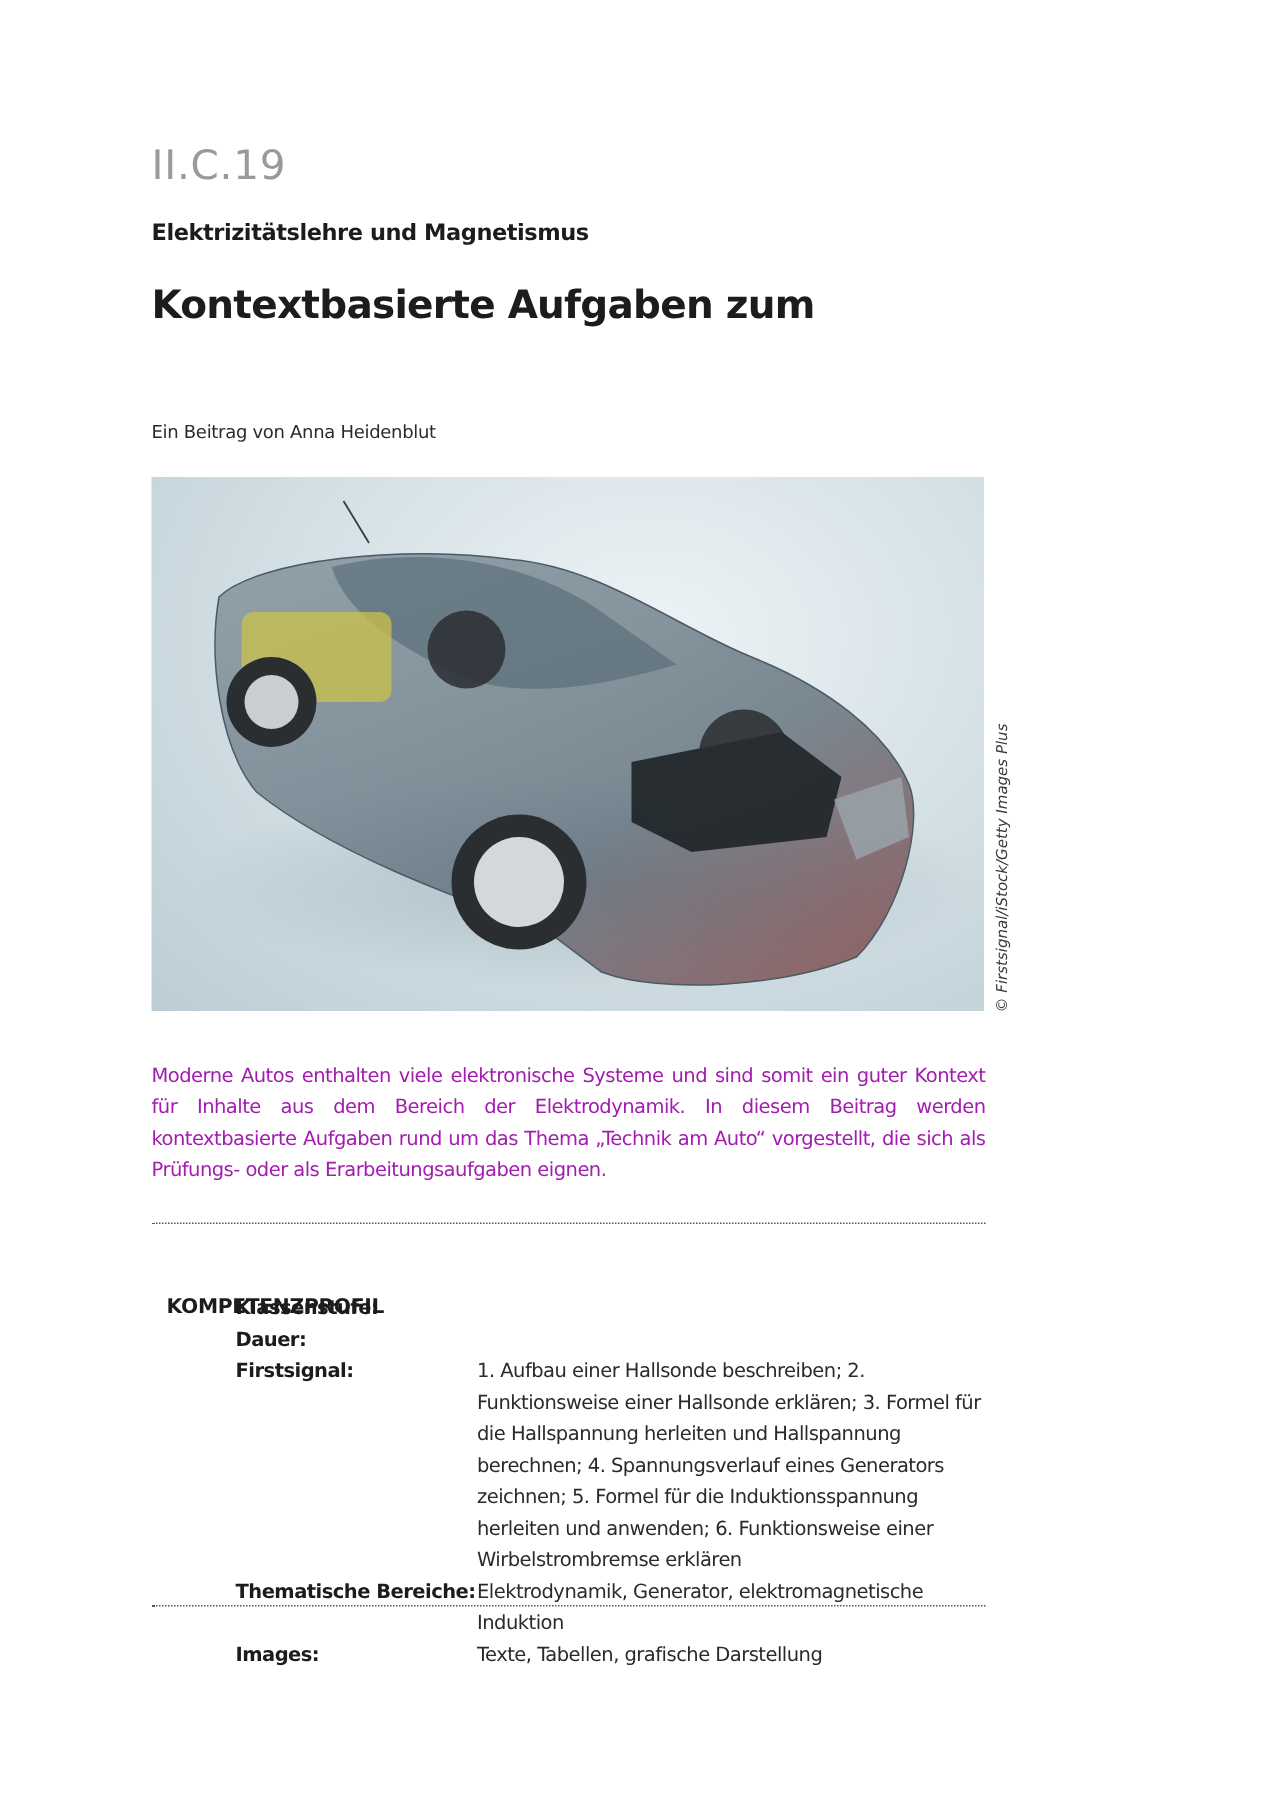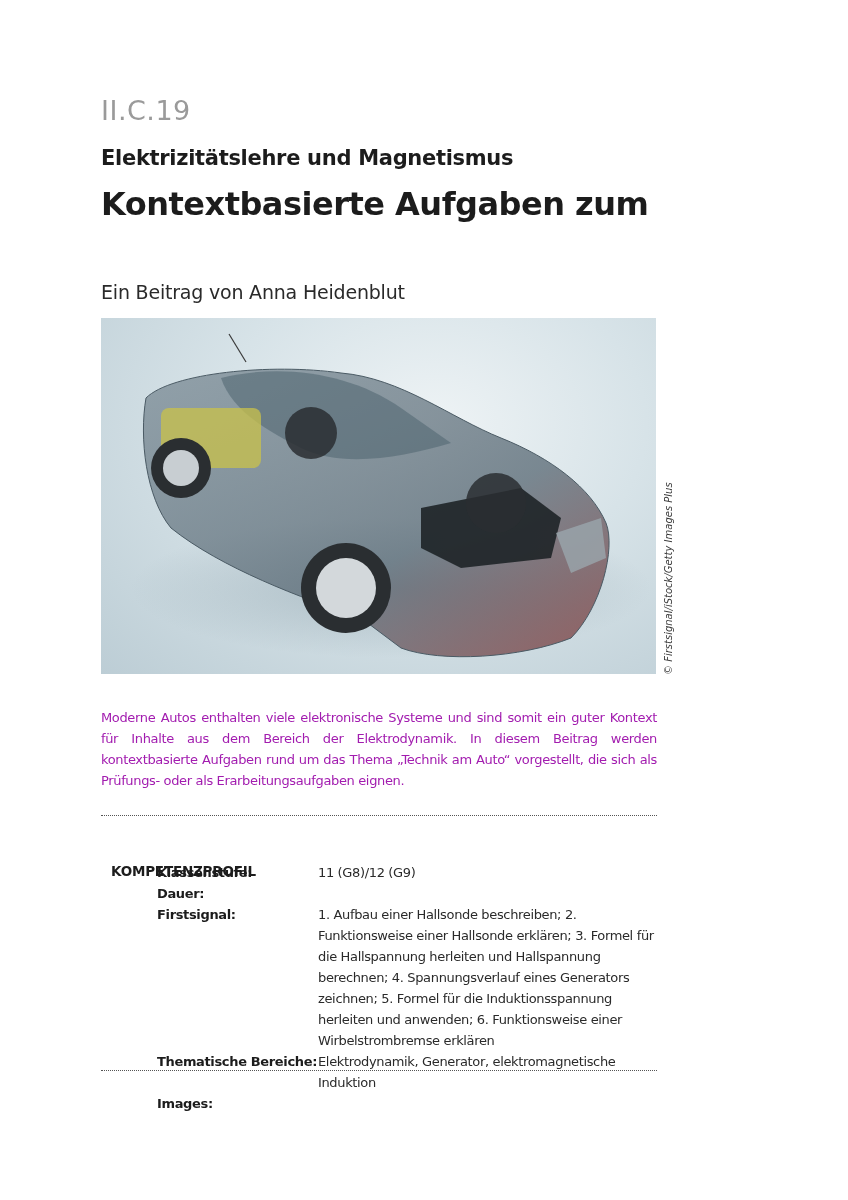--- a/index.html
+++ b/index.html
@@ -1,21 +1,21 @@
 <!DOCTYPE html>
 <html><head>
 <meta charset="utf-8">
 <style>
   html, body { margin: 0; padding: 0; background: #ffffff; }
   body { width: 848px; height: 1200px; position: relative; overflow: hidden;
          font-family: "Liberation Sans", "DejaVu Sans", sans-serif; color: #1c1c1c; }
   .code { position: absolute; left: 101px; top: 95px; font-size: 27px; color: #9a9a9a; letter-spacing: 0.5px; font-family: "DejaVu Sans", sans-serif; text-align: center; }
-  .subject { position: absolute; left: 101px; top: 146px; font-size: 21px; font-weight: bold; color: #1c1c1c; font-family: "DejaVu Sans", sans-serif; letter-spacing: -0.3px; text-align: center;}
-  .title { position: absolute; left: 101px; top: 187px; font-size: 32px; font-weight: bold; line-height: 34px; color: #1c1c1c; font-family: "DejaVu Sans", sans-serif; letter-spacing: -0.5px; margin: 0; }
-  .author { position: absolute; left: 101px; top: 281px; font-size: 19px; color: #2a2a2a; font-family: "DejaVu Sans", sans-serif; letter-spacing: -0.2px;}
+  .subject { position: absolute; left: 101px; top: 146px; font-size: 15px; font-weight: bold; color: #1c1c1c; font-family: "DejaVu Sans", sans-serif; letter-spacing: -0.3px; text-align: center;}
+  .title { position: absolute; left: 101px; top: 187px; font-size: 26px; font-weight: bold; line-height: 34px; color: #1c1c1c; font-family: "DejaVu Sans", sans-serif; letter-spacing: -0.5px; margin: 0; }
+  .author { position: absolute; left: 101px; top: 281px; font-size: 12px; color: #2a2a2a; font-family: "DejaVu Sans", sans-serif; letter-spacing: -0.2px;}
   .photo { position: absolute; left: 101px; top: 318px; width: 555px; height: 356px; overflow: hidden;
            background: radial-gradient(ellipse at 60% 30%, #eef3f5 0%, #d7e3e8 45%, #bccdd5 100%); }
   .credit { position: absolute; left: 663px; top: 675px; transform: rotate(-90deg); transform-origin: 0 0;
             font-size: 10px; font-style: italic; color: #3a3a3a; white-space: nowrap; font-family: "DejaVu Sans", sans-serif; }
   .intro { position: absolute; left: 101px; top: 707px; width: 556px; font-size: 13px; line-height: 21px; text-align: justify; color: #a21caf; margin: 0; font-family: "DejaVu Sans", sans-serif; letter-spacing: -0.35px; }
   .dots { position: absolute; left: 101px; width: 556px; height: 0; border-top: 1.5px dotted #555; }
   .profile-title { position: absolute; left: 111px; top: 834px; font-size: 13.5px; font-weight: bold; color: #1c1c1c; font-family: "DejaVu Sans", sans-serif; letter-spacing: -0.2px; margin-top: 29px;}
   .profile { position: absolute; left: 111px; top: 862px; width: 546px; font-size: 13px; line-height: 21px; font-family: "DejaVu Sans", sans-serif; letter-spacing: -0.35px; }
   .row { display: flex; margin-left: 46px; }
   .row .lbl { width: 161px; flex: none; font-weight: bold; color: #1c1c1c; }
@@ -62,31 +62,31 @@
 <div class="credit">© Firstsignal/iStock/Getty Images Plus</div>
 
 <p class="intro">Moderne Autos enthalten viele elektronische Systeme und sind somit ein guter Kontext für Inhalte aus dem Bereich der Elektrodynamik. In diesem Beitrag werden kontextbasierte Aufgaben rund um das Thema „Technik am Auto“ vorgestellt, die sich als Prüfungs- oder als Erarbeitungsaufgaben eignen.</p>
 
 <div class="dots" style="top:815px;"></div>
 
 <div class="profile-title">KOMPETENZPROFIL</div>
 <div class="profile">
   <div class="row">
     <div class="lbl">Klassenstufe:</div>
-    <div class="val">11 (G8)/12 (G9)</div>
   </div>
   <div class="row">
     <div class="lbl">Dauer:</div>
   </div>
   <div class="row">
     <div class="lbl">Firstsignal:</div>
     <div class="val">1. Aufbau einer Hallsonde beschreiben; 2. Funktionsweise einer Hallsonde erklären; 3. Formel für die Hallspannung herleiten und Hallspannung berechnen; 4. Spannungsverlauf eines Generators zeichnen; 5. Formel für die Induktionsspannung herleiten und anwenden; 6. Funktionsweise einer Wirbelstrombremse erklären</div>
   </div>
   <div class="row">
     <div class="lbl">Thematische Bereiche:</div>
     <div class="val">Elektrodynamik, Generator, elektromagnetische Induktion</div>
   </div>
   <div class="row">
     <div class="lbl">Images:</div>
+    <div class="val">Texte, Tabellen, grafische Darstellung</div>
   </div>
 </div>
 
 <div class="dots" style="top:1070px;"></div>
 
 </body></html>

